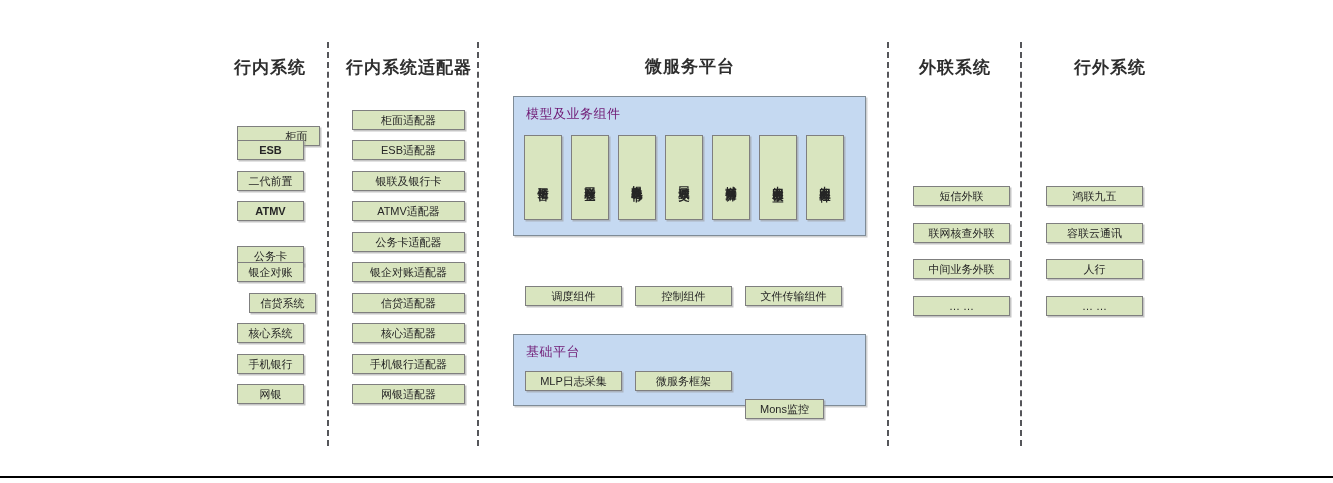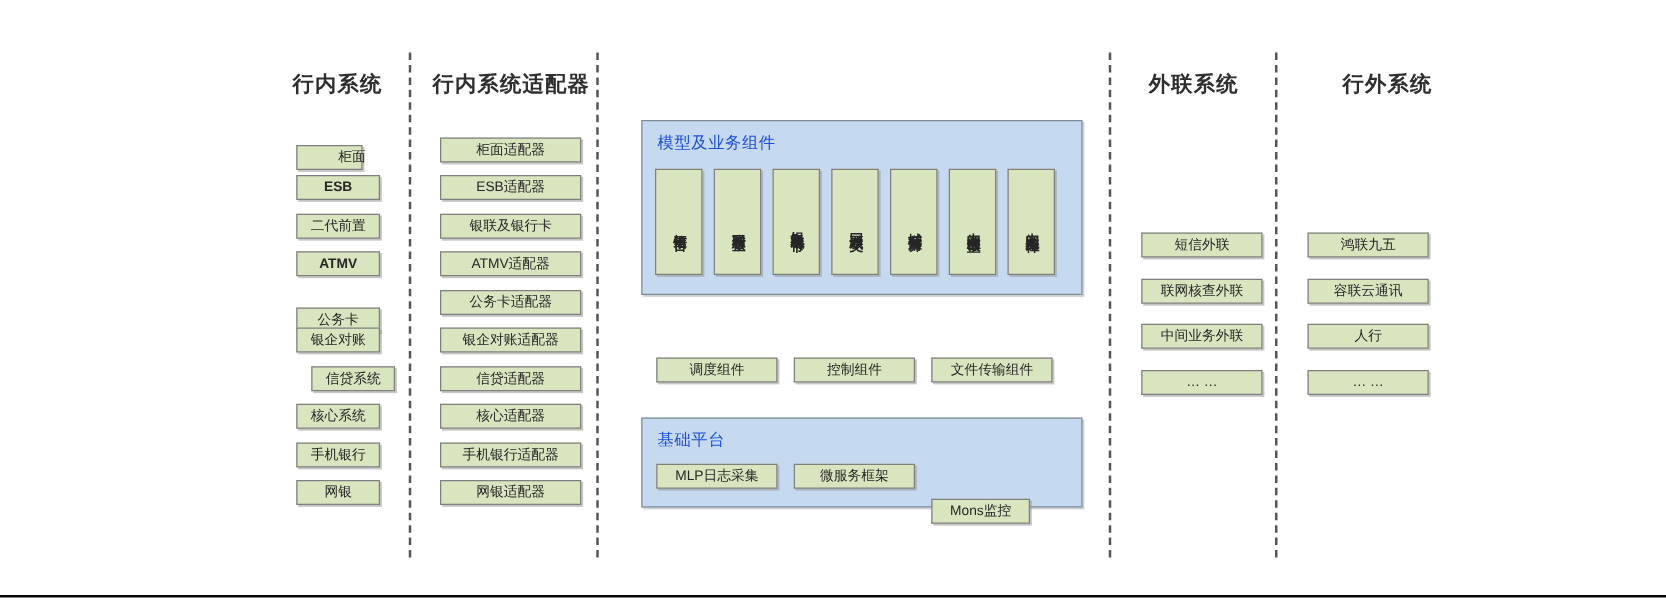--- a/index.html
+++ b/index.html
@@ -77,21 +77,21 @@
     background: #c5d9f1;
     border: 1px solid #7f8c97;
     box-sizing: border-box;
     box-shadow: 1.5px 1.5px 0 rgba(150,150,150,0.45);
   }
   .panel-title {
     position: absolute;
     left: 12px;
     top: 8px;
     font-size: 13px;
-    color: #1d4ed8;
+    color: #701a75;
     letter-spacing: 0.5px;
   }
 
   
   .bottom-rule {
     position: absolute;
     left: 0;
     top: 476px;
     width: 1333px;
     height: 0;
@@ -100,31 +100,32 @@
 </style>
 </head>
 <body>
 
 <div class="canvas">
 
   <div class="col-title" style="left:200px; top:56px; width:140px;">行内系统</div>
 
   <div class="col-title" style="left:338px; top:56px; width:142px;">行内系统适配器</div>
 
+  <div class="col-title" style="left:595px; top:55px; width:190px;">微服务平台</div>
 
   <div class="col-title" style="left:895px; top:56px; width:120px;">外联系统</div>
 
   <div class="col-title" style="left:1030px; top:56px; width:160px;">行外系统</div>
 
   <div class="divider" style="left:327px;"></div>
   <div class="divider" style="left:477px;"></div>
   <div class="divider" style="left:887px;"></div>
   <div class="divider" style="left:1020px;"></div>
 
-  <div class="node" style="left:237px; top:116px; width:53px; height:20px;padding-left:36px;">柜面</div>
+  <div class="node" style="left:237px; top:126px; width:83px; height:20px;padding-left:36px;">柜面</div>
   <div class="node bold" style="left:237px; top:140px; width:67px; height:20px;">ESB</div>
   <div class="node" style="left:237px; top:171px; width:67px; height:20px;">二代前置</div>
   <div class="node bold" style="left:237px; top:201px; width:67px; height:20px;">ATMV</div>
   <div class="node" style="left:237px; top:232px; width:67px; height:20px;margin-top:14px;">公务卡</div>
   <div class="node" style="left:237px; top:262px; width:67px; height:20px;">银企对账</div>
   <div class="node" style="left:237px; top:293px; width:67px; height:20px;margin-left:12px;">信贷系统</div>
   <div class="node" style="left:237px; top:323px; width:67px; height:20px;">核心系统</div>
   <div class="node" style="left:237px; top:354px; width:67px; height:20px;">手机银行</div>
   <div class="node" style="left:237px; top:384px; width:67px; height:20px;">网银</div>
 

